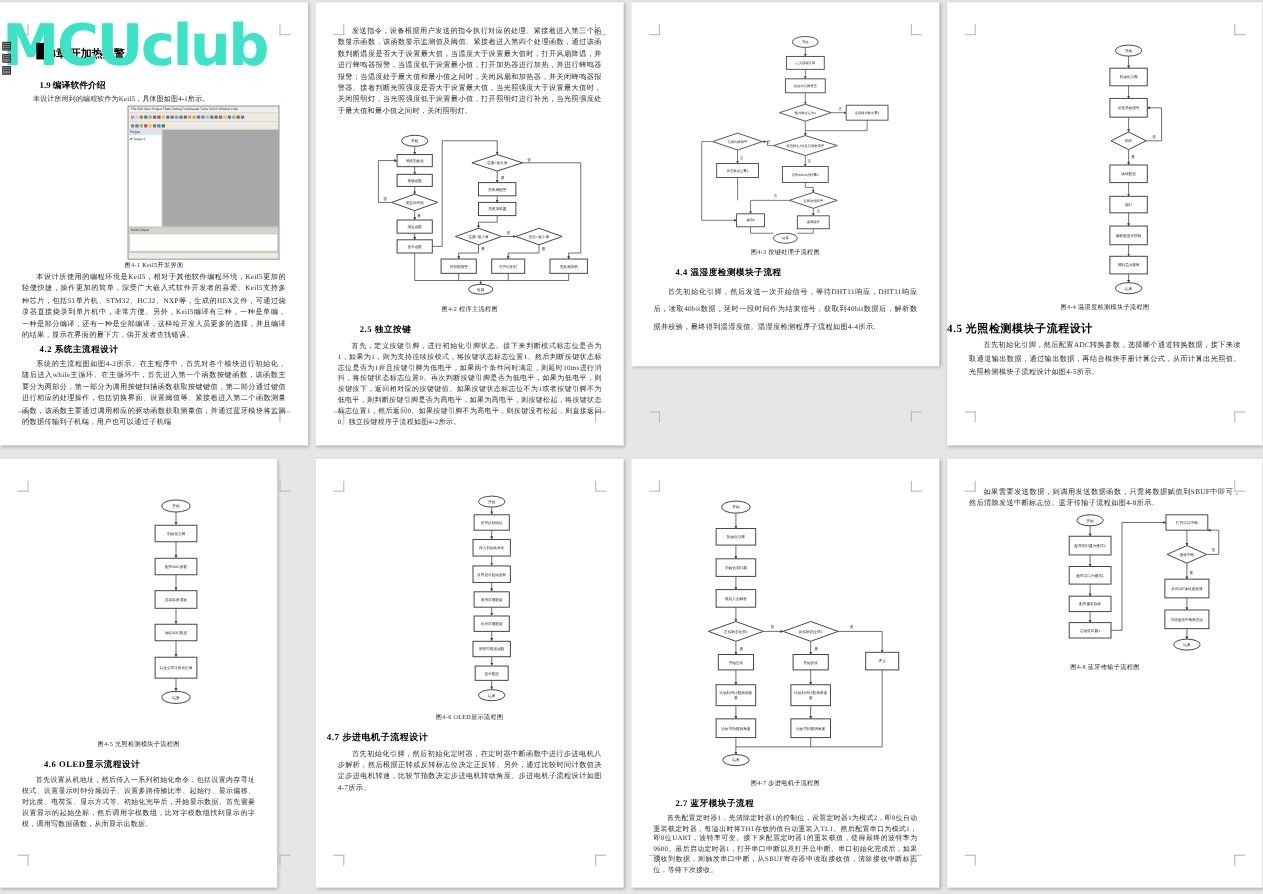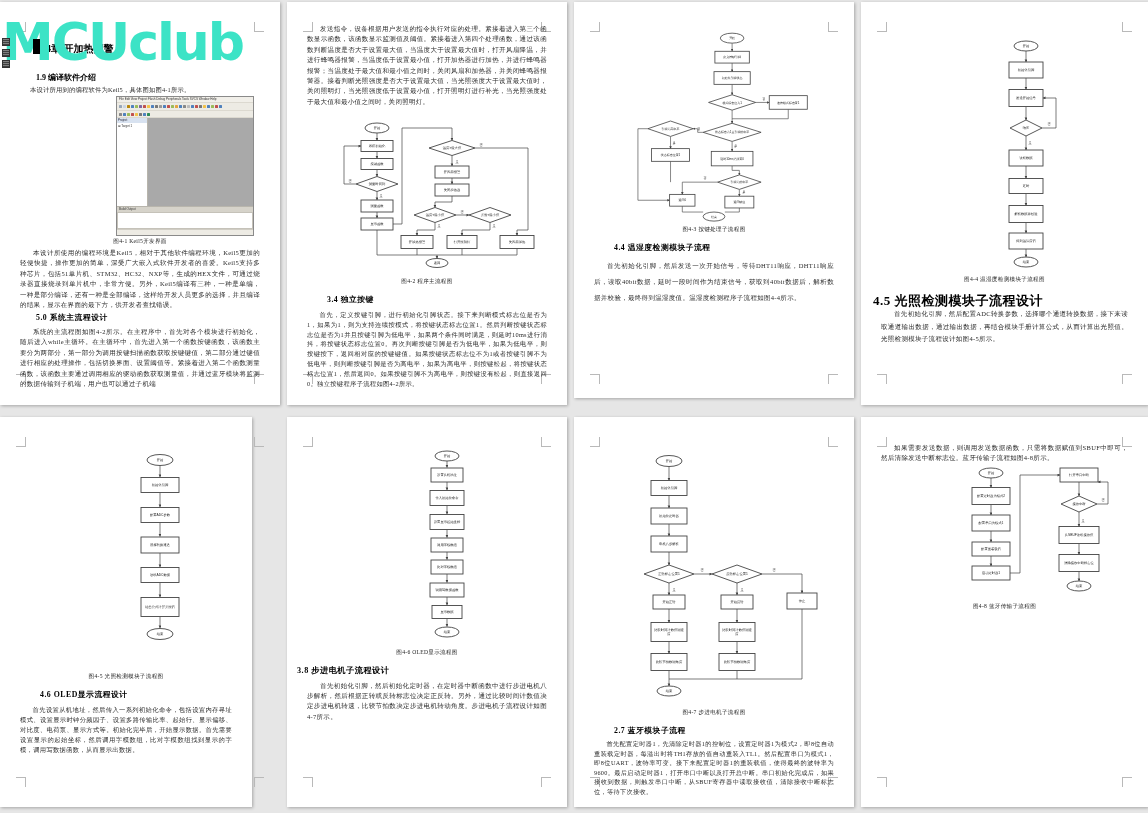--- a/index.html
+++ b/index.html
@@ -113,21 +113,21 @@
       </div>
       <div class="k-out">
         <div class="k-out-h">Build Output</div>
         <div class="k-out-b"></div>
       </div>
       <div class="k-status"></div>
     </div>
 
     <div class="cap" style="top:236px">图4-1 Keil5开发界面</div>
     <div class="para" style="top:246px">本设计所使用的编程环境是Keil5，相对于其他软件编程环境，Keil5更加的轻便快捷，操作更加的简单，深受广大嵌入式软件开发者的喜爱。Keil5支持多种芯片，包括51单片机、STM32、HC32、NXP等，生成的HEX文件，可通过烧录器直接烧录到单片机中，非常方便。另外，Keil5编译有三种，一种是单编，一种是部分编译，还有一种是全部编译，这样给开发人员更多的选择，并且编译的结果，显示在界面的最下方，供开发者查找错误。</div>
-    <div class="sec" style="top:310px;left:36px">5.0 系统主流程设计</div>
+    <div class="sec" style="top:310px;left:36px">4.2 系统主流程设计</div>
     <div class="para" style="top:325px">系统的主流程图如图4-2所示。在主程序中，首先对各个模块进行初始化，随后进入while主循环。在主循环中，首先进入第一个函数按键函数，该函数主要分为两部分，第一部分为调用按键扫描函数获取按键键值，第二部分通过键值进行相应的处理操作，包括切换界面、设置阈值等。紧接着进入第二个函数测量函数，该函数主要通过调用相应的驱动函数获取测量值，并通过蓝牙模块将监测的数据传输到子机端，用户也可以通过子机端</div>
   </div>
 
   <div class="page" style="left:287px;top:2px;width:280px;height:403px">
     <i class="cm tl"></i>
     <i class="cm tr"></i>
     <i class="cm bl" style="top:372px"></i>
     <i class="cm br" style="top:372px"></i>
     <div class="para" style="top:22px">发送指令，设备根据用户发送的指令执行对应的处理。紧接着进入第三个函数显示函数，该函数显示监测值及阈值。紧接着进入第四个处理函数，通过该函数判断温度是否大于设置最大值，当温度大于设置最大值时，打开风扇降温，并进行蜂鸣器报警，当温度低于设置最小值，打开加热器进行加热，并进行蜂鸣器报警；当温度处于最大值和最小值之间时，关闭风扇和加热器，并关闭蜂鸣器报警器。接着判断光照强度是否大于设置最大值，当光照强度大于设置最大值时，关闭照明灯，当光照强度低于设置最小值，打开照明灯进行补光，当光照强度处于最大值和最小值之间时，关闭照明灯。</div>
     <svg class="flow" style="left:45px;top:118px" viewBox="0 0 210 150" width="210" height="150">
@@ -188,25 +188,25 @@
         <text x="105" y="144.2" text-anchor="middle" font-size="3.3" fill="#222">返回</text>
         <text x="49" y="77" text-anchor="middle" font-size="3.2" fill="#222">是</text>
         <text x="18" y="62" text-anchor="middle" font-size="3.2" fill="#222">否</text>
         <text x="125" y="43" text-anchor="middle" font-size="3.2" fill="#222">是</text>
         <text x="149" y="26" text-anchor="middle" font-size="3.2" fill="#222">否</text>
         <text x="107" y="107" text-anchor="middle" font-size="3.2" fill="#222">是</text>
         <text x="130" y="93" text-anchor="middle" font-size="3.2" fill="#222">否</text>
         <text x="162" y="107" text-anchor="middle" font-size="3.2" fill="#222">是</text>
       </svg>
     <div class="cap" style="top:276px">图4-2 程序主流程图</div>
-    <div class="sec" style="top:292px">3.4 独立按键</div>
+    <div class="sec" style="top:292px">2.5 独立按键</div>
     <div class="para" style="top:308px;line-height:9.8px;font-size:6.3px">首先，定义按键引脚，进行初始化引脚状态。接下来判断模式标志位是否为1，如果为1，则为支持连续按模式，将按键状态标志位置1。然后判断按键状态标志位是否为1并且按键引脚为低电平，如果两个条件同时满足，则延时10ms进行消抖，将按键状态标志位置0。再次判断按键引脚是否为低电平，如果为低电平，则按键按下，返回相对应的按键键值。如果按键状态标志位不为1或者按键引脚不为低电平，则判断按键引脚是否为高电平，如果为高电平，则按键松起，将按键状态标志位置1，然后返回0。如果按键引脚不为高电平，则按键没有松起，则直接返回0。独立按键程序子流程如图4-2所示。</div>
   </div>
 
-  <div class="page" style="left:574px;top:2px;width:280px;height:396px">
+  <div class="page" style="left:574px;top:2px;width:280px;height:331px">
     <i class="cm tl"></i>
     <i class="cm tr"></i>
     <i class="cm bl" style="top:372px"></i>
     <i class="cm br" style="top:372px"></i>
     <svg class="flow" style="left:40px;top:28px" viewBox="0 0 220 212" width="200" height="192">
         <defs>
           <marker id="ah1" markerWidth="5" markerHeight="5" refX="3.6" refY="2" orient="auto">
             <path d="M0,0L4,2L0,4Z" fill="#444"></path>
           </marker>
         </defs>
@@ -299,21 +299,21 @@
         <rect x="53" y="167.5" width="34" height="17" fill="#fff" stroke="#444" stroke-width="0.9"></rect>
         <text x="70" y="177.2" text-anchor="middle" font-size="3.3" fill="#222">解析数据并校验</text>
         <rect x="53" y="195" width="34" height="16" fill="#fff" stroke="#444" stroke-width="0.9"></rect>
         <text x="70" y="204.2" text-anchor="middle" font-size="3.3" fill="#222">得到温湿度值</text>
         <ellipse cx="70" cy="224" rx="12" ry="5" fill="#fff" stroke="#444" stroke-width="0.9"></ellipse>
         <text x="70" y="225.2" text-anchor="middle" font-size="3.3" fill="#222">结束</text>
         <text x="93" y="87" text-anchor="middle" font-size="3.2" fill="#222">否</text>
         <text x="74" y="106" text-anchor="middle" font-size="3.2" fill="#222">是</text>
       </svg>
     <div class="cap" style="top:274px">图4-4 温湿度检测模块子流程图</div>
-    <div class="sec" style="top:290px;left:12px;font-size:13px">4.5 光照检测模块子流程设计</div>
+    <div class="sec" style="top:290px;left:0;font-size:10px">4.5 光照检测模块子流程设计</div>
     <div class="para" style="top:306px;line-height:12.5px">首先初始化引脚，然后配置ADC转换参数，选择哪个通道转换数据，接下来读取通道输出数据，通过输出数据，再结合模块手册计算公式，从而计算出光照值。光照检测模块子流程设计如图4-5所示。</div>
   </div>
 
   <div class="page" style="left:0;top:417px;width:252px;height:390px">
     <i class="cm tl"></i>
     <i class="cm tr"></i>
     <i class="cm bl" style="top:360px"></i>
     <i class="cm br" style="top:360px"></i>
     <svg class="flow" style="left:90px;top:34px" viewBox="0 0 140 218" width="140" height="218">
         <defs>
@@ -379,21 +379,21 @@
         <rect x="49" y="111" width="32" height="14" fill="#fff" stroke="#444" stroke-width="0.9"></rect>
         <text x="65" y="119.2" text-anchor="middle" font-size="3.3" fill="#222">比对字模数组</text>
         <rect x="48" y="134" width="34" height="14" fill="#fff" stroke="#444" stroke-width="0.9"></rect>
         <text x="65" y="142.2" text-anchor="middle" font-size="3.3" fill="#222">调用写数据函数</text>
         <rect x="50" y="156.5" width="30" height="13" fill="#fff" stroke="#444" stroke-width="0.9"></rect>
         <text x="65" y="164.2" text-anchor="middle" font-size="3.3" fill="#222">显示数据</text>
         <ellipse cx="65" cy="183" rx="12" ry="5" fill="#fff" stroke="#444" stroke-width="0.9"></ellipse>
         <text x="65" y="184.2" text-anchor="middle" font-size="3.3" fill="#222">结束</text>
       </svg>
     <div class="cap" style="top:232px">图4-6 OLED显示流程图</div>
-    <div class="sec" style="top:248px;left:10px;font-size:8.2px">3.8 步进电机子流程设计</div>
+    <div class="sec" style="top:248px;left:10px;font-size:8.2px">4.7 步进电机子流程设计</div>
     <div class="para" style="top:264px;line-height:10.2px">首先初始化引脚，然后初始化定时器，在定时器中断函数中进行步进电机八步解析，然后根据正转或反转标志位决定正反转。另外，通过比较时间计数值决定步进电机转速，比较节拍数决定步进电机转动角度。步进电机子流程设计如图4-7所示。</div>
   </div>
 
   <div class="page" style="left:574px;top:417px;width:280px;height:390px">
     <i class="cm tl"></i>
     <i class="cm tr"></i>
     <i class="cm bl" style="top:360px"></i>
     <i class="cm br" style="top:360px"></i>
     <svg class="flow" style="left:30px;top:34px" viewBox="0 0 230 252" width="230" height="252">
         <defs>

